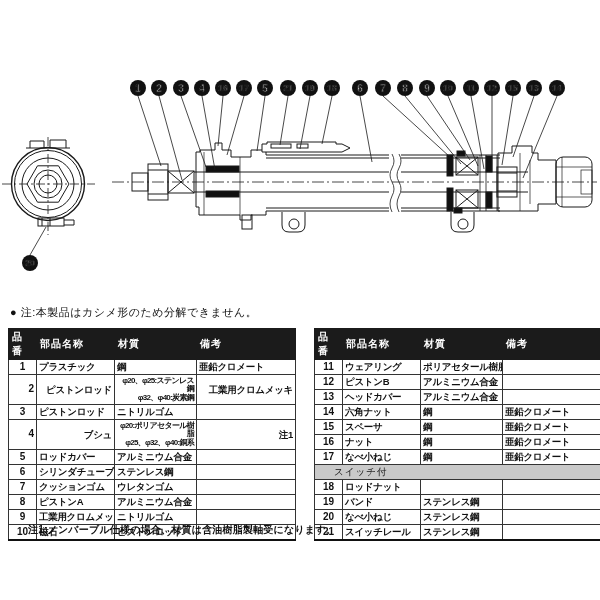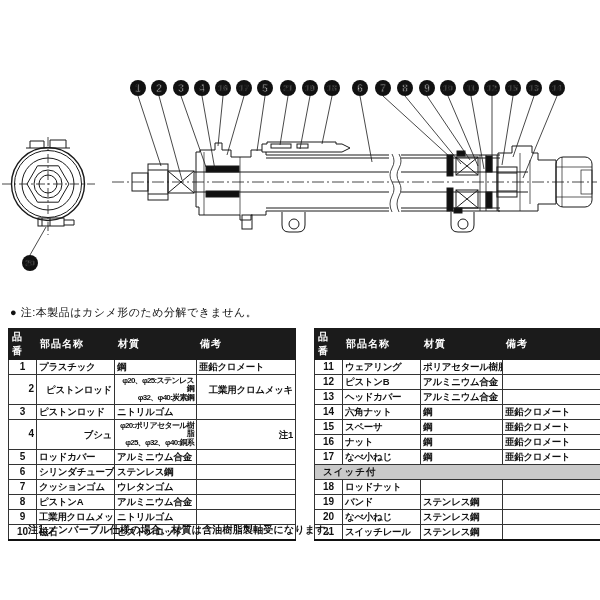--- a/index.html
+++ b/index.html
@@ -23,21 +23,21 @@
     padding:1px 3px;height:14px;border:1px solid #1b1b1b;letter-spacing:1px;
   }
   table.parts td{
     border:1px solid #333;font-size:9.5px;font-weight:600;padding:0 2px;
     height:14px;line-height:1.05;letter-spacing:-0.3px;overflow:hidden;white-space:nowrap;
   }
   table.parts tr.tall td{height:29px;text-align:right;}
   table.parts td.no{text-align:center;font-size:10px;letter-spacing:0;}
   table.parts td.mat.multi{font-size:8px;letter-spacing:-0.7px;white-space:pre-line;}
   table.parts tr.section td{
-    background:#c9c9c9;font-weight:bold;letter-spacing:1px;padding-left:8px;
+    background:#c9c9c9;font-weight:normal;letter-spacing:1px;padding-left:19px;
   }
   .footnote{
     position:absolute;left:28px;top:523px;font-size:10px;font-weight:bold;
     letter-spacing:0.2px;white-space:nowrap;
   }
 </style>
 </head>
 <body>
 
 <div class="page">

